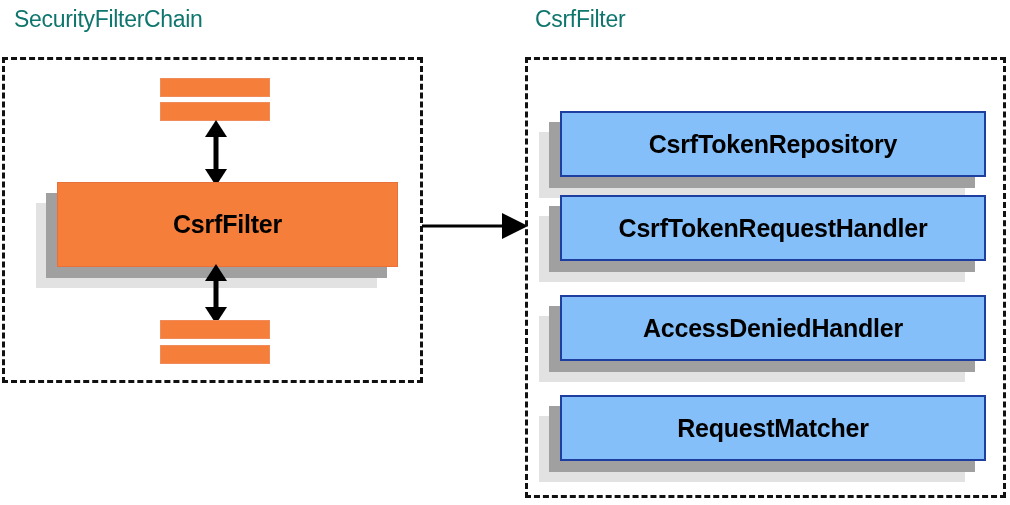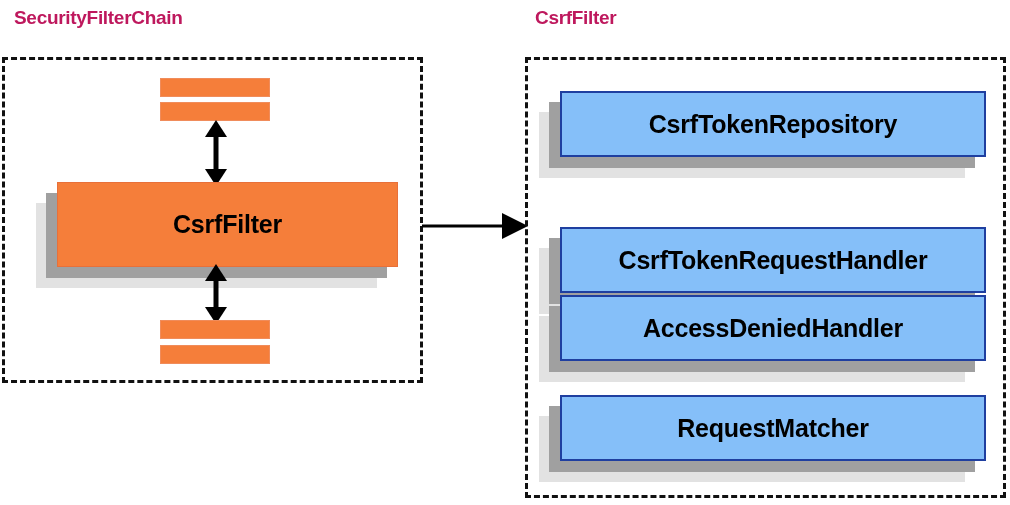--- a/index.html
+++ b/index.html
@@ -14,23 +14,23 @@
     position: relative;
     width: 1010px;
     height: 505px;
     background: #ffffff;
     overflow: hidden;
   }
 
   
   .panel-title {
     position: absolute;
-    font-weight: bold;
-    font-size: 19px;
-    color: #be185d;
+    font-weight: normal;
+    font-size: 23px;
+    color: #0f766e;
     letter-spacing: -0.3px;
     white-space: nowrap;
     line-height: 1;
   }
   #title-left  { left: 14px;  top: 8px; }
   #title-right { left: 535px; top: 8px; }
 
   
   .dashed-panel {
     position: absolute;
@@ -109,22 +109,22 @@
   
   .arrow-svg {
     position: absolute;
     overflow: visible;
   }
   #arrow-up-down-top    { left: 196px; top: 120px;  width: 40px; height: 66px; }
   #arrow-up-down-bottom { left: 196px; top: 264px;  width: 40px; height: 60px; }
   #arrow-cross-panel    { left: 420px; top: 208px;  width: 112px; height: 36px; }
 
   
-  #node-csrftokenrepository    { left: 560px; top: 91px;  }
-  #node-csrftokenrequesthandler{ left: 560px; top: 195px; margin-top: 32px; }
+  #node-csrftokenrepository    { left: 560px; top: 111px;  }
+  #node-csrftokenrequesthandler{ left: 560px; top: 195px; }
   #node-accessdeniedhandler    { left: 560px; top: 295px; }
   #node-requestmatcher         { left: 560px; top: 395px; text-align: right; }
   .stack.blue, .stack.blue .layer { width: 426px; height: 66px; }
 </style>
 </head>
 <body>
 
 <div id="canvas">
 
   <div class="panel-title" id="title-left">SecurityFilterChain</div>

